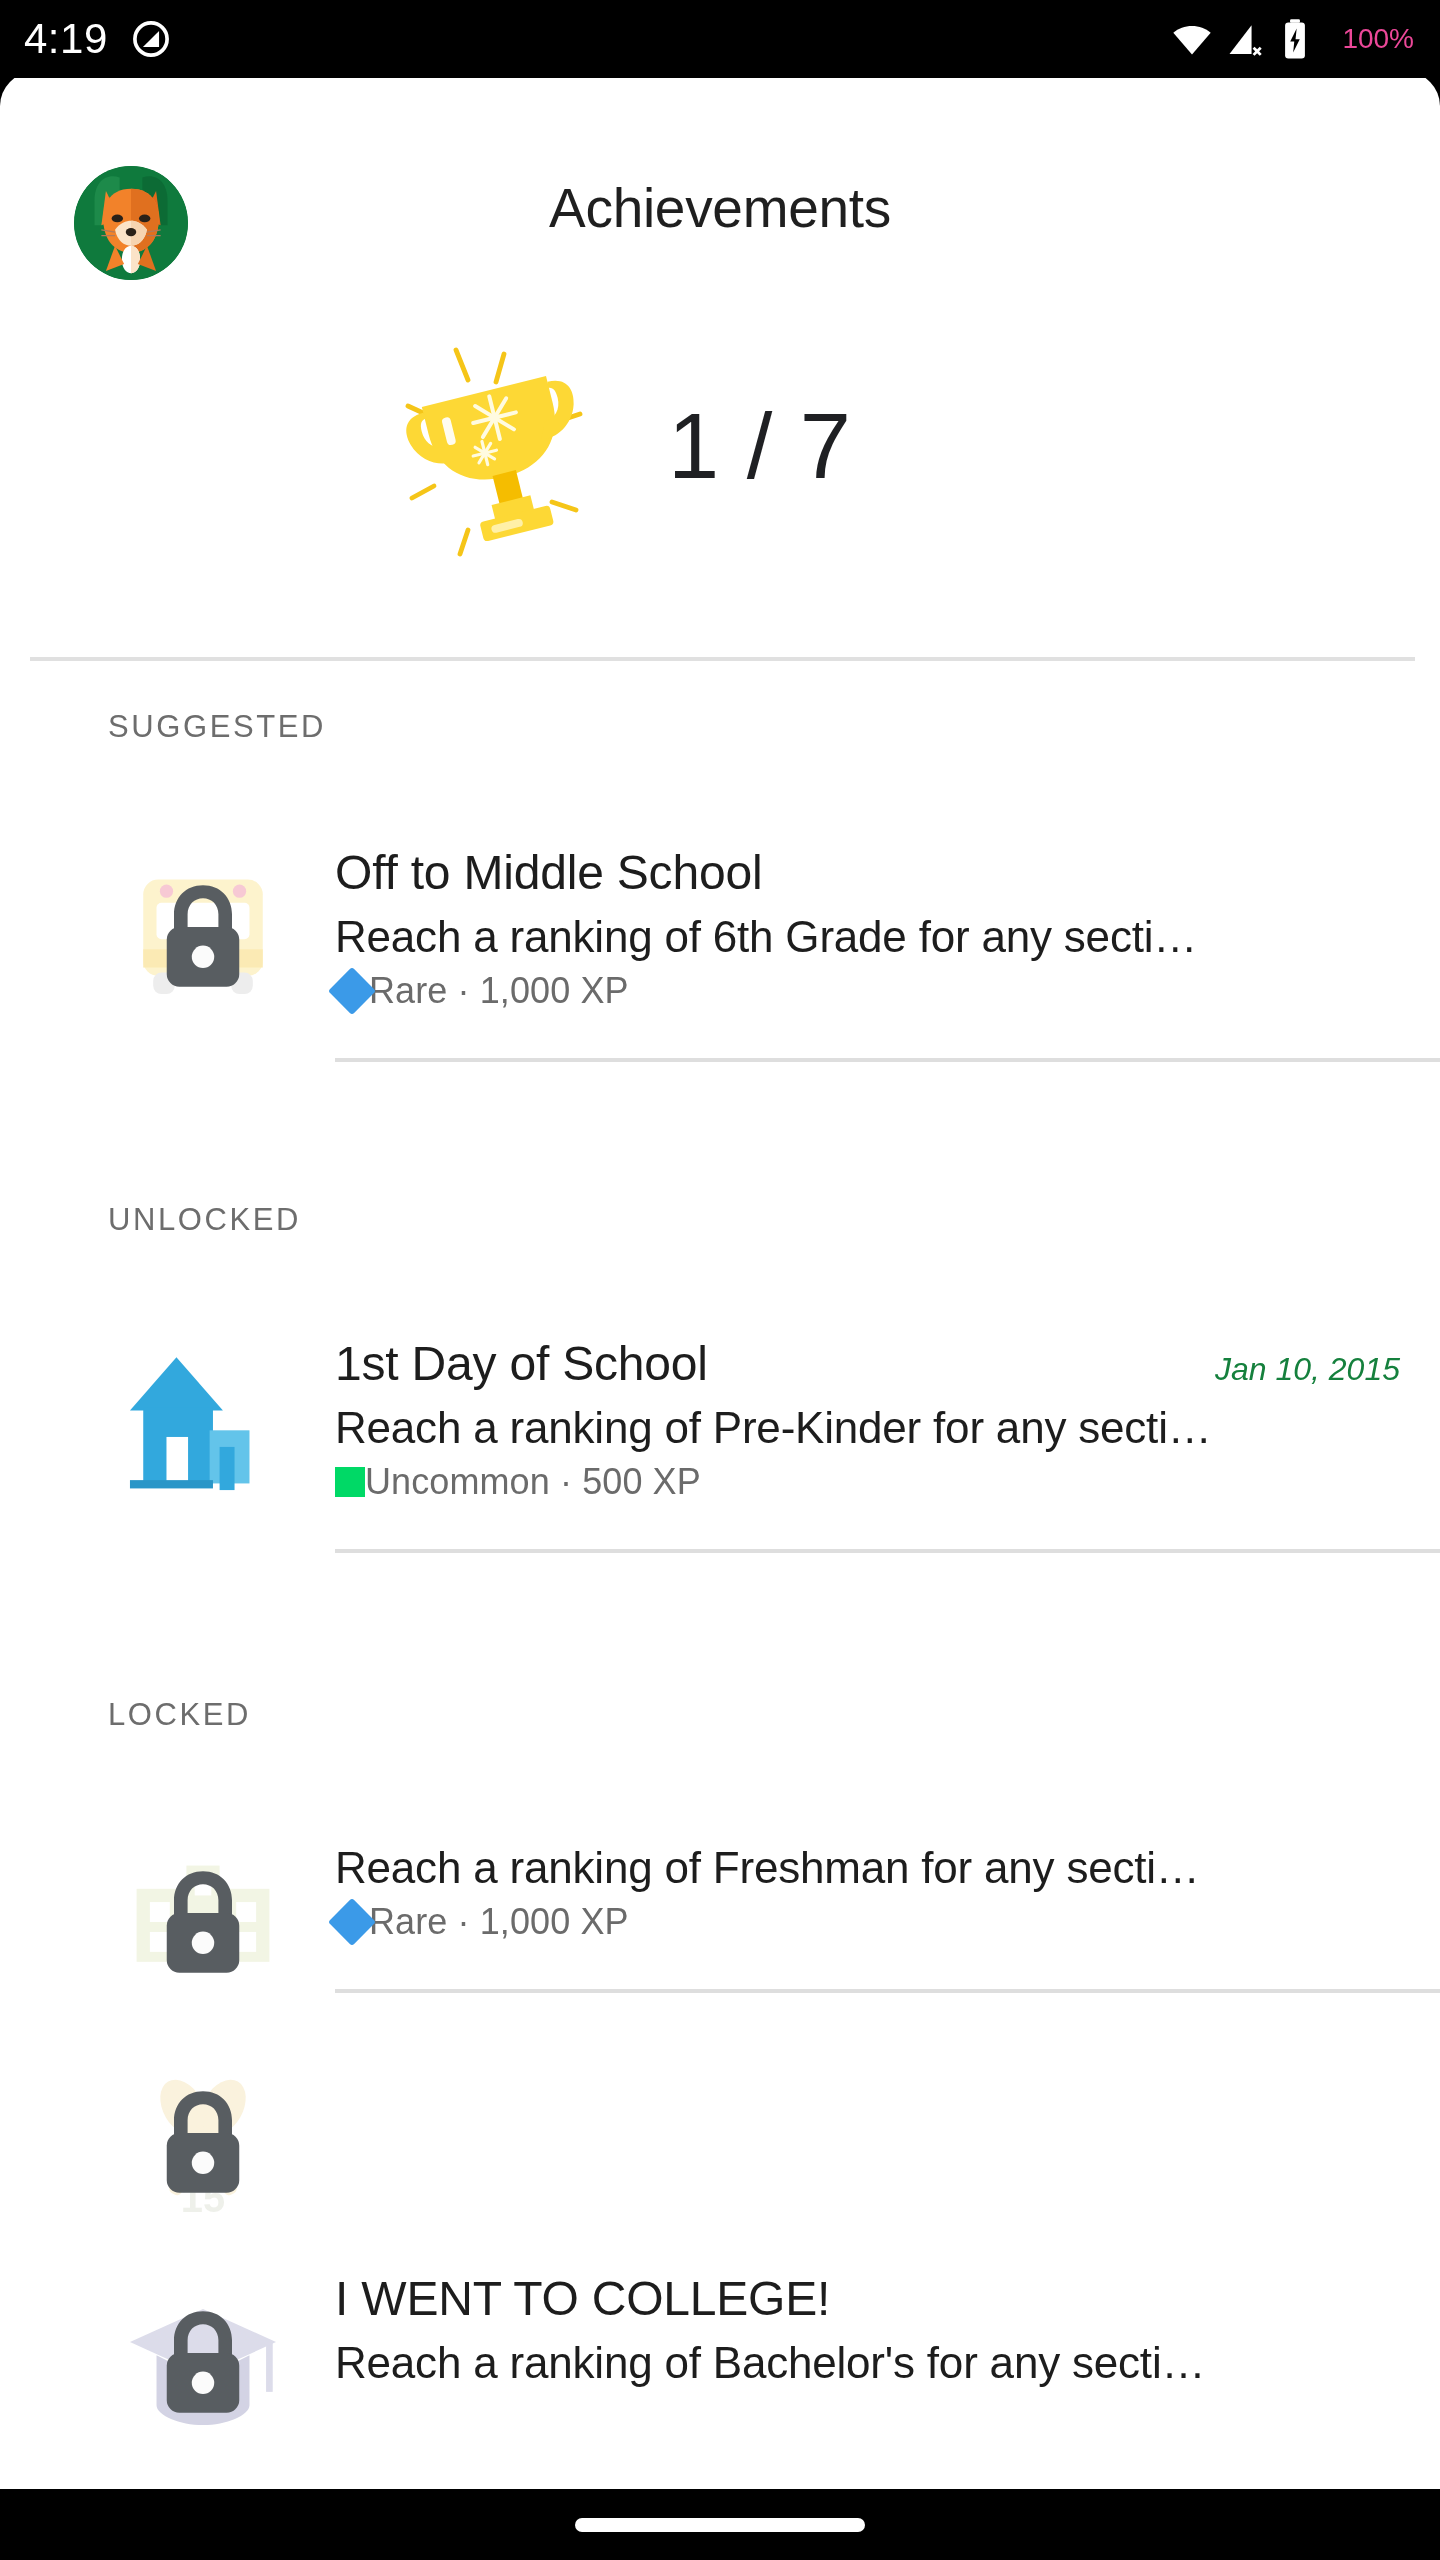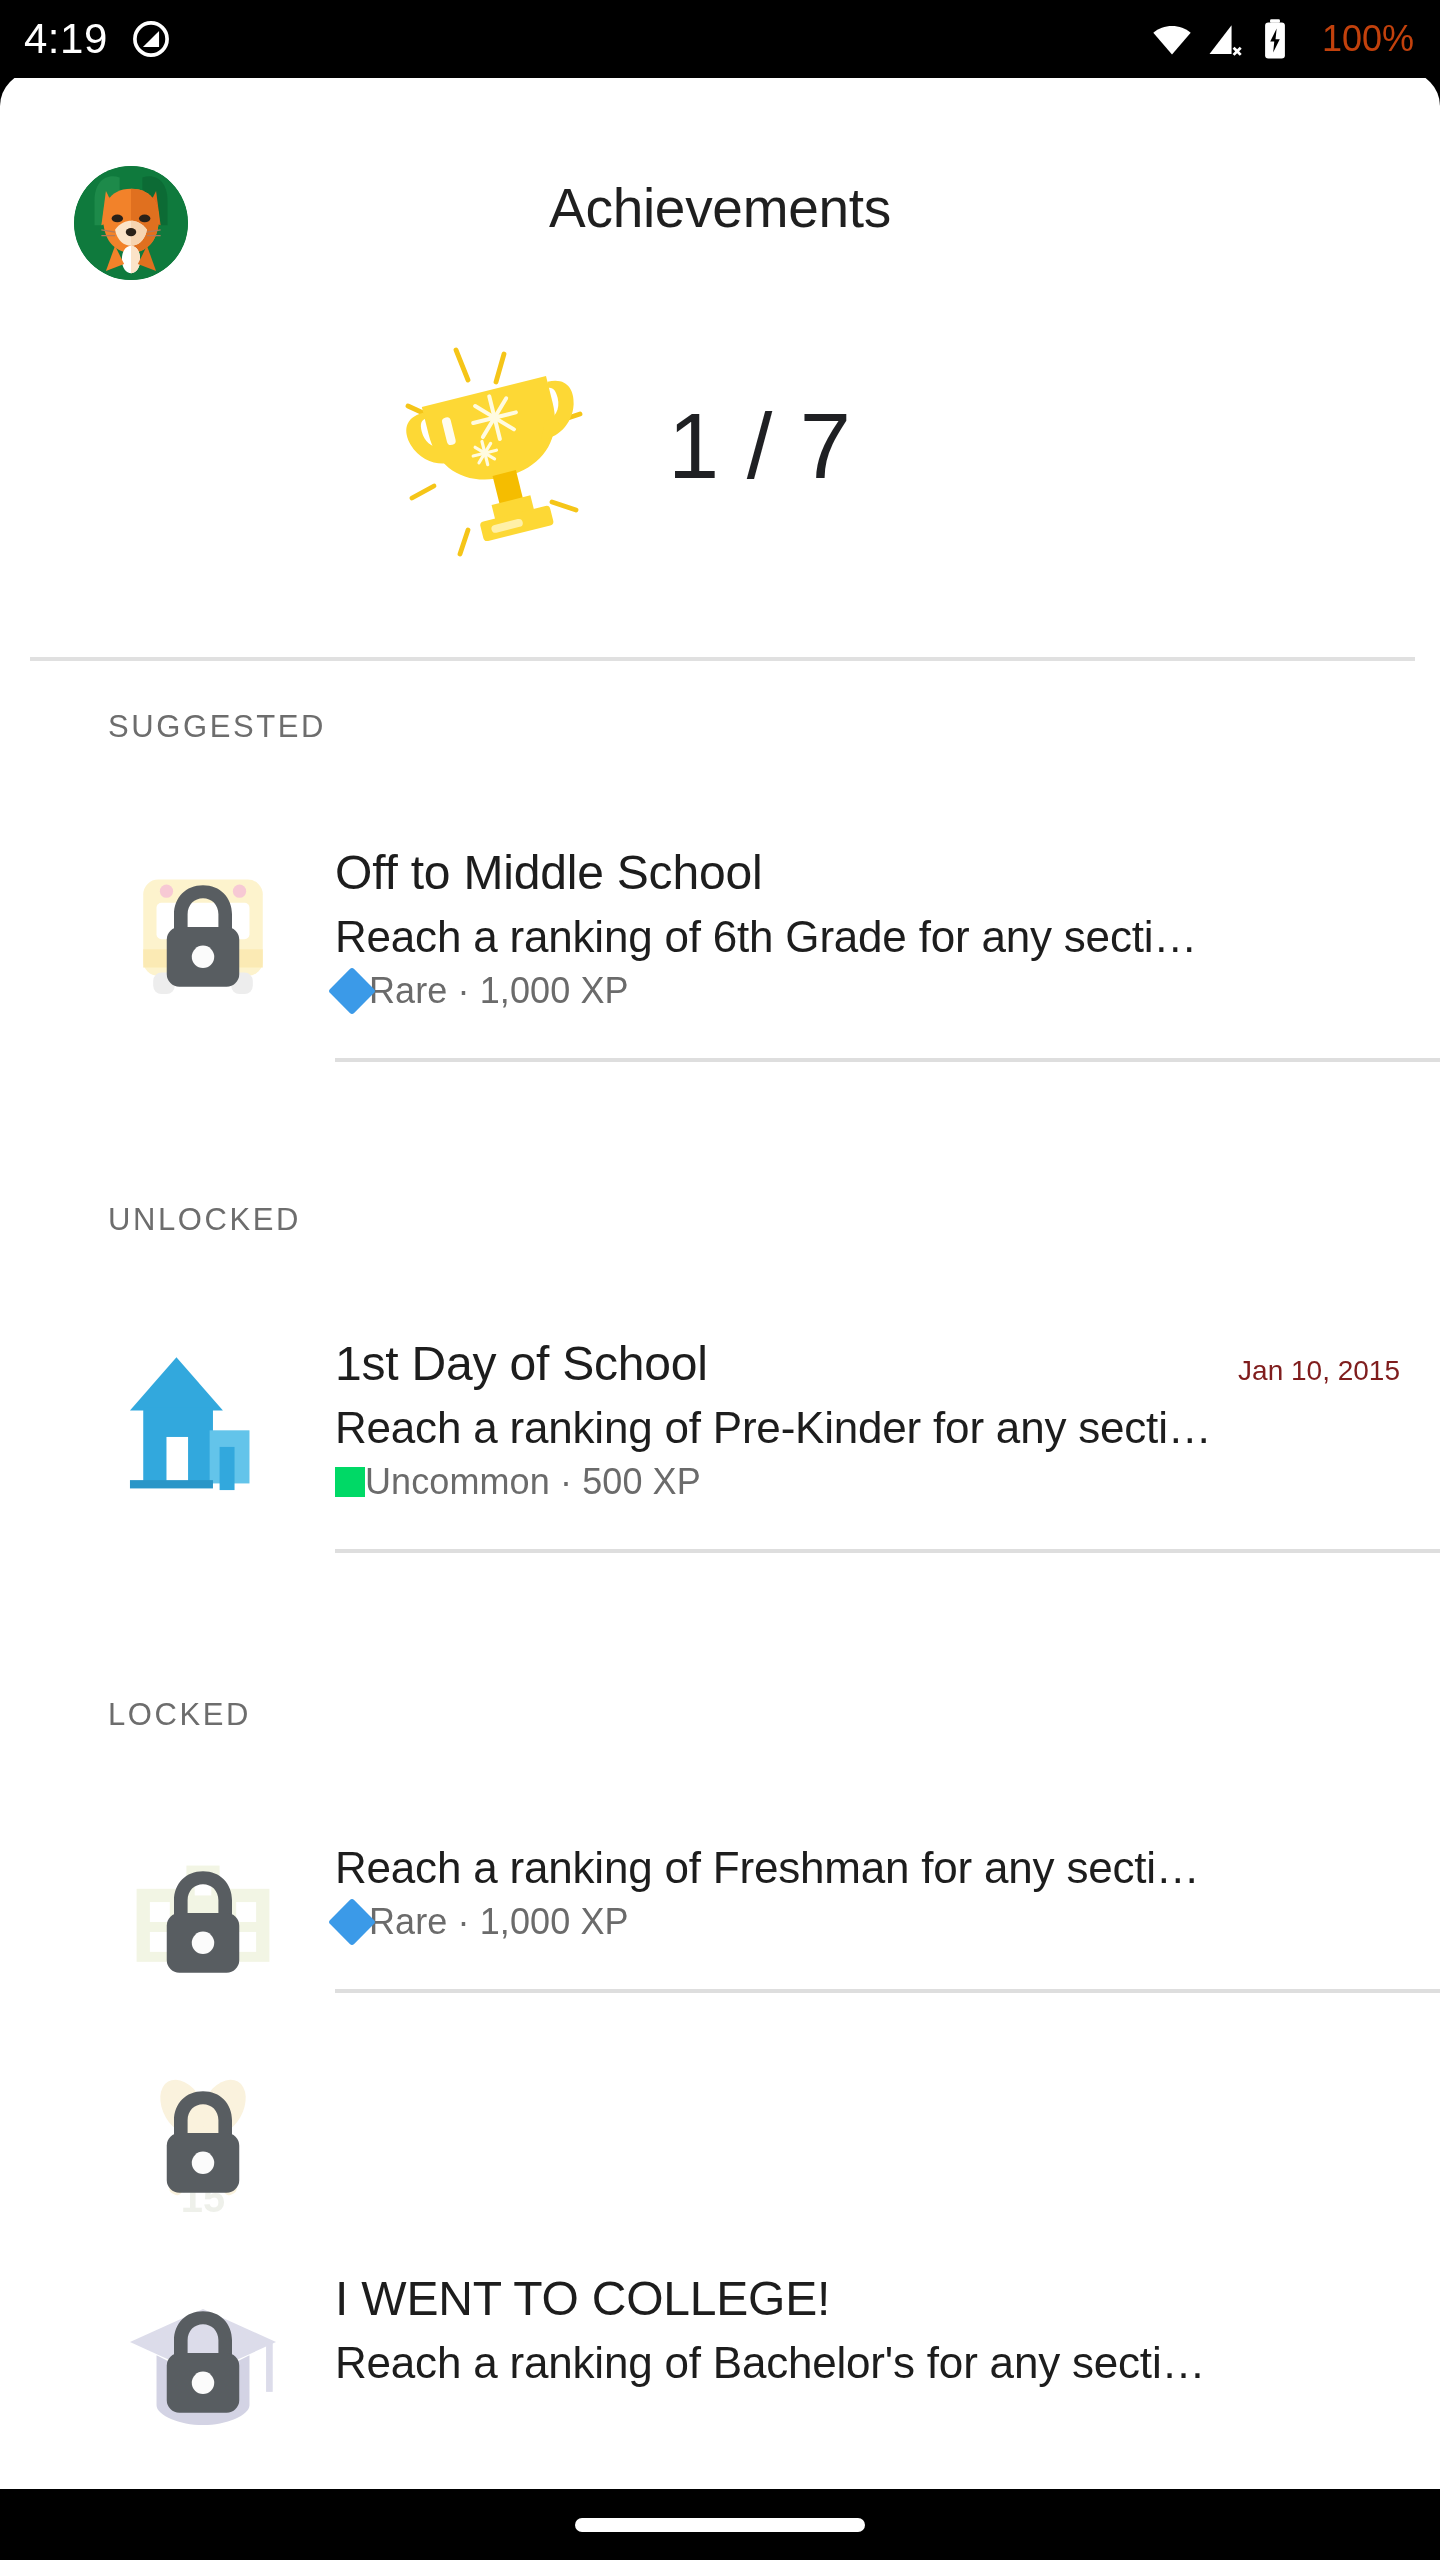--- a/index.html
+++ b/index.html
@@ -43,22 +43,22 @@
     font-weight: 500;
     letter-spacing: 0.5px;
     line-height: 1;
   }
   .status-right {
     display: flex;
     align-items: center;
     gap: 12px;
   }
   .status-battery-text {
-    color: #c2410c;
-    font-size: 36px;
+    color: #ec4899;
+    font-size: 28px;
     font-weight: 500;
     line-height: 1;
     margin-left: 20px;
   }
   .icon-svg { display: block; }
 
   
   .app {
     position: absolute;
     top: 72px; left: 0;
@@ -178,24 +178,25 @@
     padding-right: 40px;
   }
   .ach-title {
     font-size: 48px;
     font-weight: 400;
     color: #1d1d1d;
     white-space: nowrap;
     letter-spacing: -0.2px;
   }
   .ach-date {
-    font-size: 28px;
-    color: #7f1d1d;
+    font-size: 32px;
+    color: #15803d;
     white-space: nowrap;
     flex: 0 0 auto;
+    font-style: italic;
   }
   .ach-desc {
     font-size: 44px;
     font-weight: 400;
     color: #1d1d1d;
     margin-top: 12px;
     white-space: nowrap;
     overflow: hidden;
     text-overflow: ellipsis;
     max-width: 1055px;

